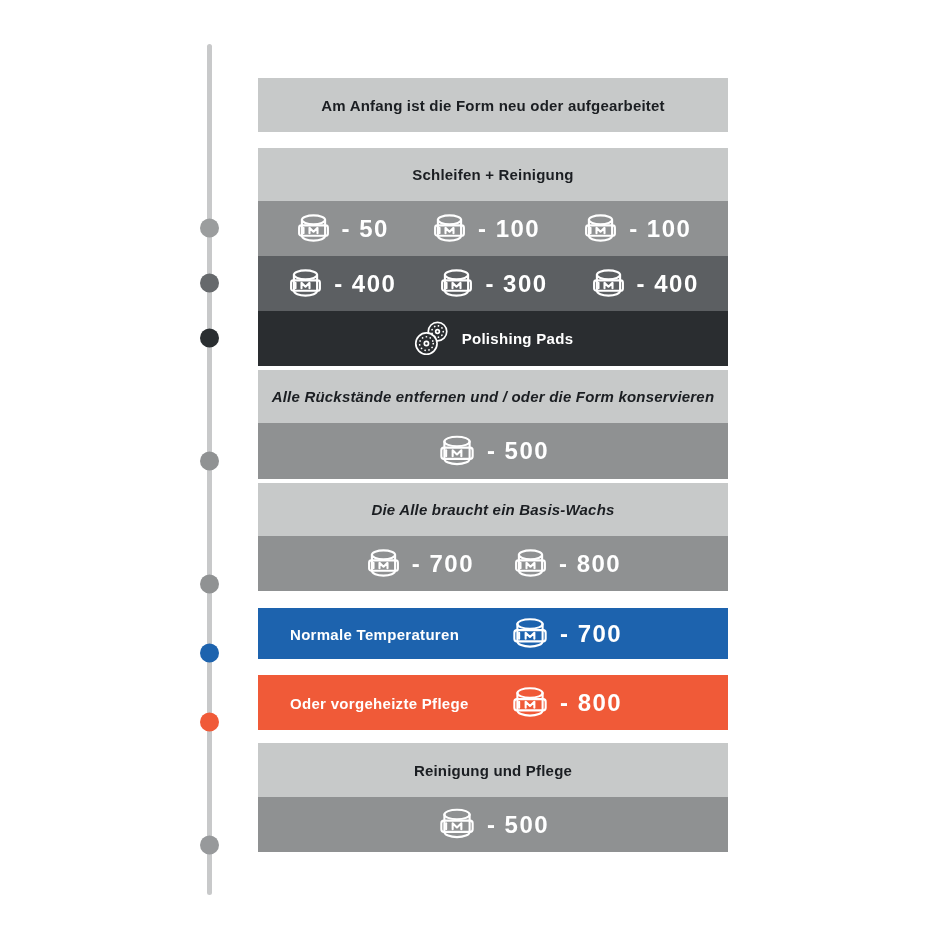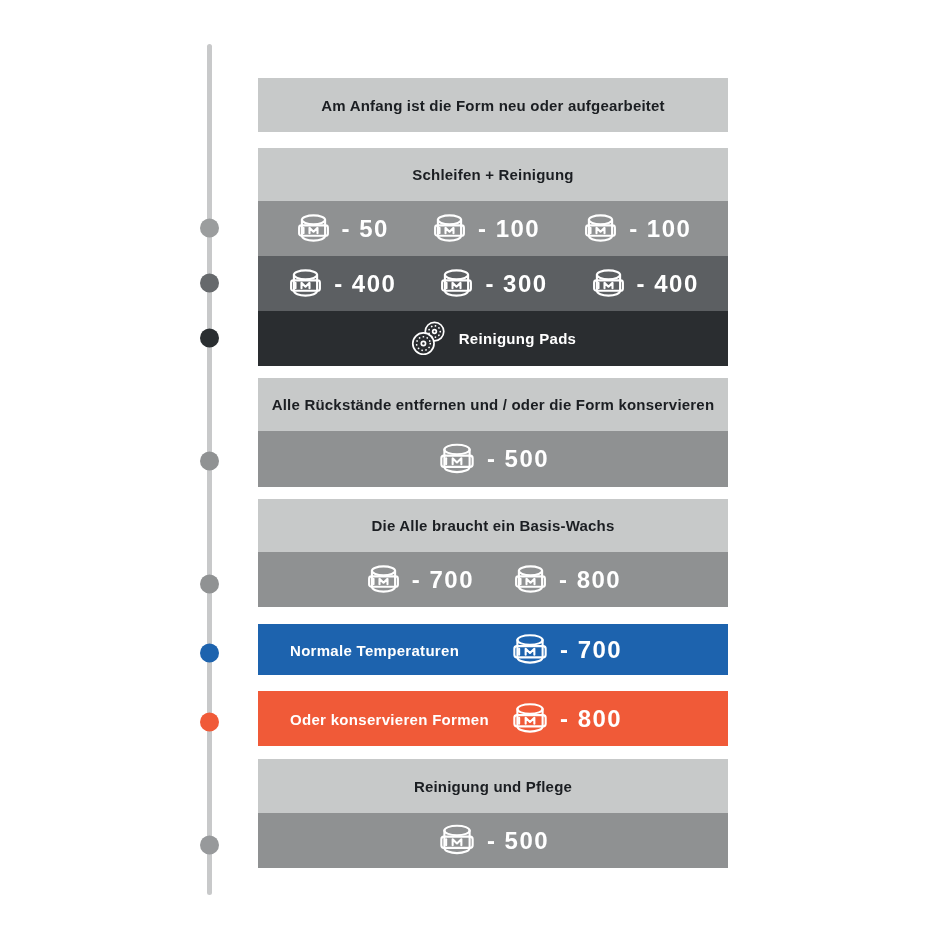--- a/index.html
+++ b/index.html
@@ -18,21 +18,21 @@
   .bar.header{height:53px;background:var(--light-band,#c7c9c9);}
   .bar.header.tall{height:54px;}
   .heading{font-weight:700;font-size:15px;color:var(--heading-text,#1b1e22);letter-spacing:.2px;}
   .row{height:55px;display:flex;align-items:center;justify-content:center;gap:42px;}
   .row.mid{background:var(--mid-band,#8f9192);}
   .row.mid.tall{height:56px;}
   .row.dark{background:var(--dark-band,#5c5f62);}
   .row.darkest{background:var(--darkest-band,#2a2d30);gap:12px;}
   .row.basewax{gap:38px;}
 
-  .m16{margin-top:16px;} .m14{margin-top:12px;} .m13{margin-top:13px;}
+  .m16{margin-top:16px;} .m14{margin-top:4px;font-style:italic;} .m13{margin-top:13px;}
 
   .product{display:flex;align-items:center;gap:10px;color:#ffffff;}
   .plabel{font-weight:700;font-size:24px;letter-spacing:1.5px;color:var(--light-text,#ffffff);white-space:nowrap;}
   .pads-label{font-weight:700;font-size:15px;letter-spacing:.3px;color:var(--light-text,#ffffff);}
 
   .callout{position:relative;height:51px;padding-left:16px;}
   .callout.blue{background:var(--blue-band,#1d63ae);margin-top:17px;}
   .callout.orange{background:var(--orange-band,#f05a38);height:55px;margin-top:16px;}
   .clabel{position:absolute;left:32px;top:50%;transform:translateY(-50%);
     font-weight:700;font-size:15px;letter-spacing:.3px;color:var(--light-text,#ffffff);white-space:nowrap;}
@@ -125,21 +125,21 @@
           <svg class="can-svg small" viewBox="0 0 46 40">
               <use href="#wax-can-shape"></use>
             </svg>
           <span class="plabel">- 400</span>
         </div>
       </div>
       <div class="row darkest">
         <svg class="pads-svg" viewBox="0 0 40 40">
             <use href="#polishing-pads-shape"></use>
           </svg>
-        <span class="pads-label">Reinigung Pads</span>
+        <span class="pads-label">Polishing Pads</span>
       </div>
     </section>
 
     <section>
       <div class="bar header m14">
         <span class="heading">Alle Rückstände entfernen und / oder die Form konservieren</span>
       </div>
       <div class="row mid tall">
         <div class="product">
           <svg class="can-svg" viewBox="0 0 46 40">
@@ -174,21 +174,21 @@
       <span class="clabel">Normale Temperaturen</span>
       <div class="product">
         <svg class="can-svg" viewBox="0 0 46 40">
             <use href="#wax-can-shape"></use>
           </svg>
         <span class="plabel">- 700</span>
       </div>
     </div>
 
     <div class="callout orange">
-      <span class="clabel">Oder konservieren Formen</span>
+      <span class="clabel">Oder vorgeheizte Pflege</span>
       <div class="product">
         <svg class="can-svg" viewBox="0 0 46 40">
             <use href="#wax-can-shape"></use>
           </svg>
         <span class="plabel">- 800</span>
       </div>
     </div>
 
     <section>
       <div class="bar header tall m13">

